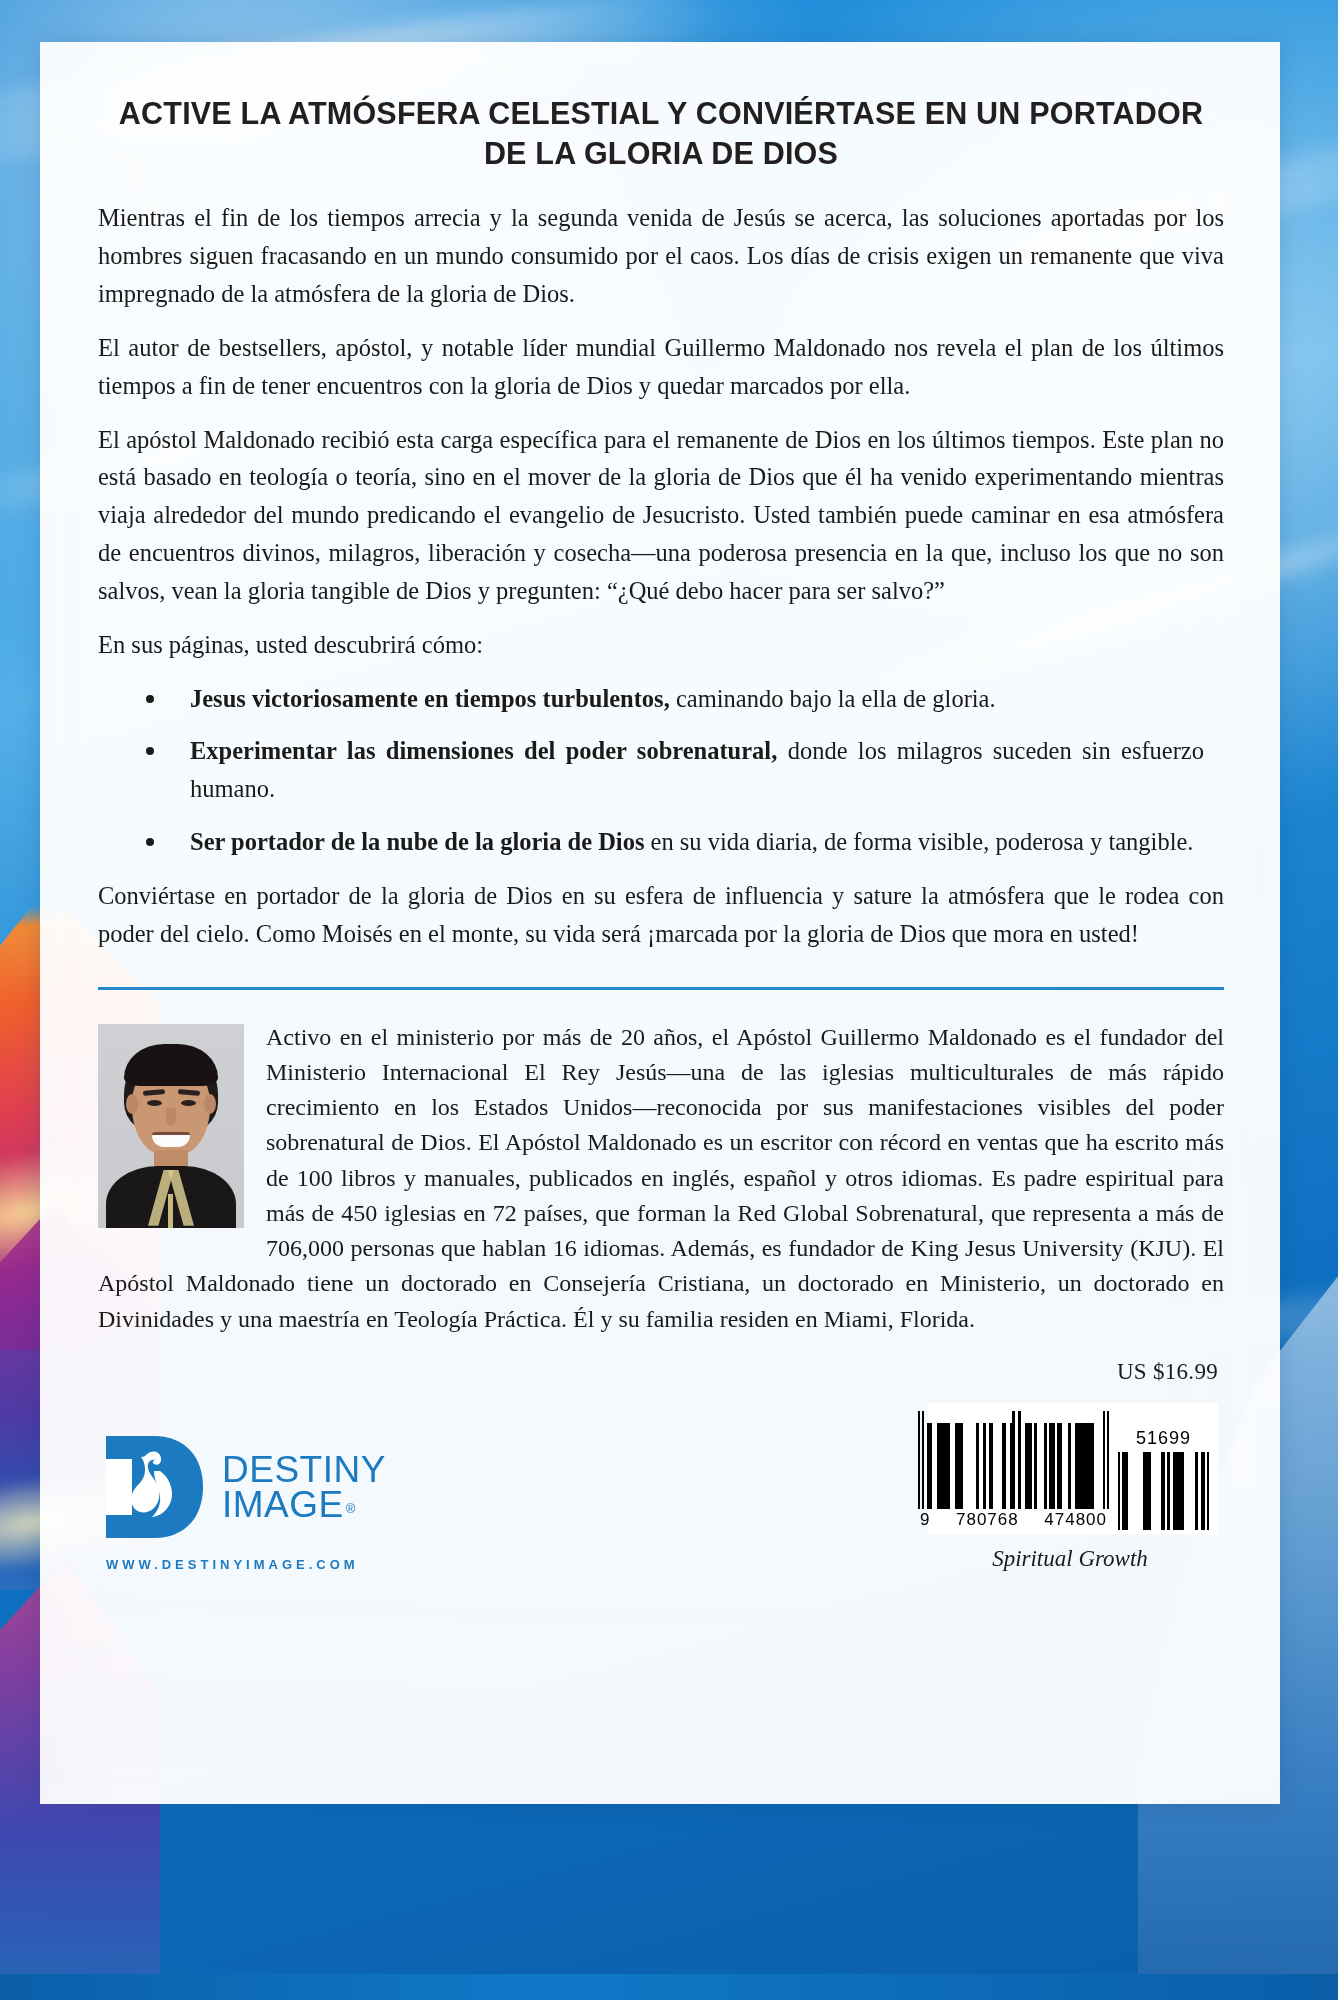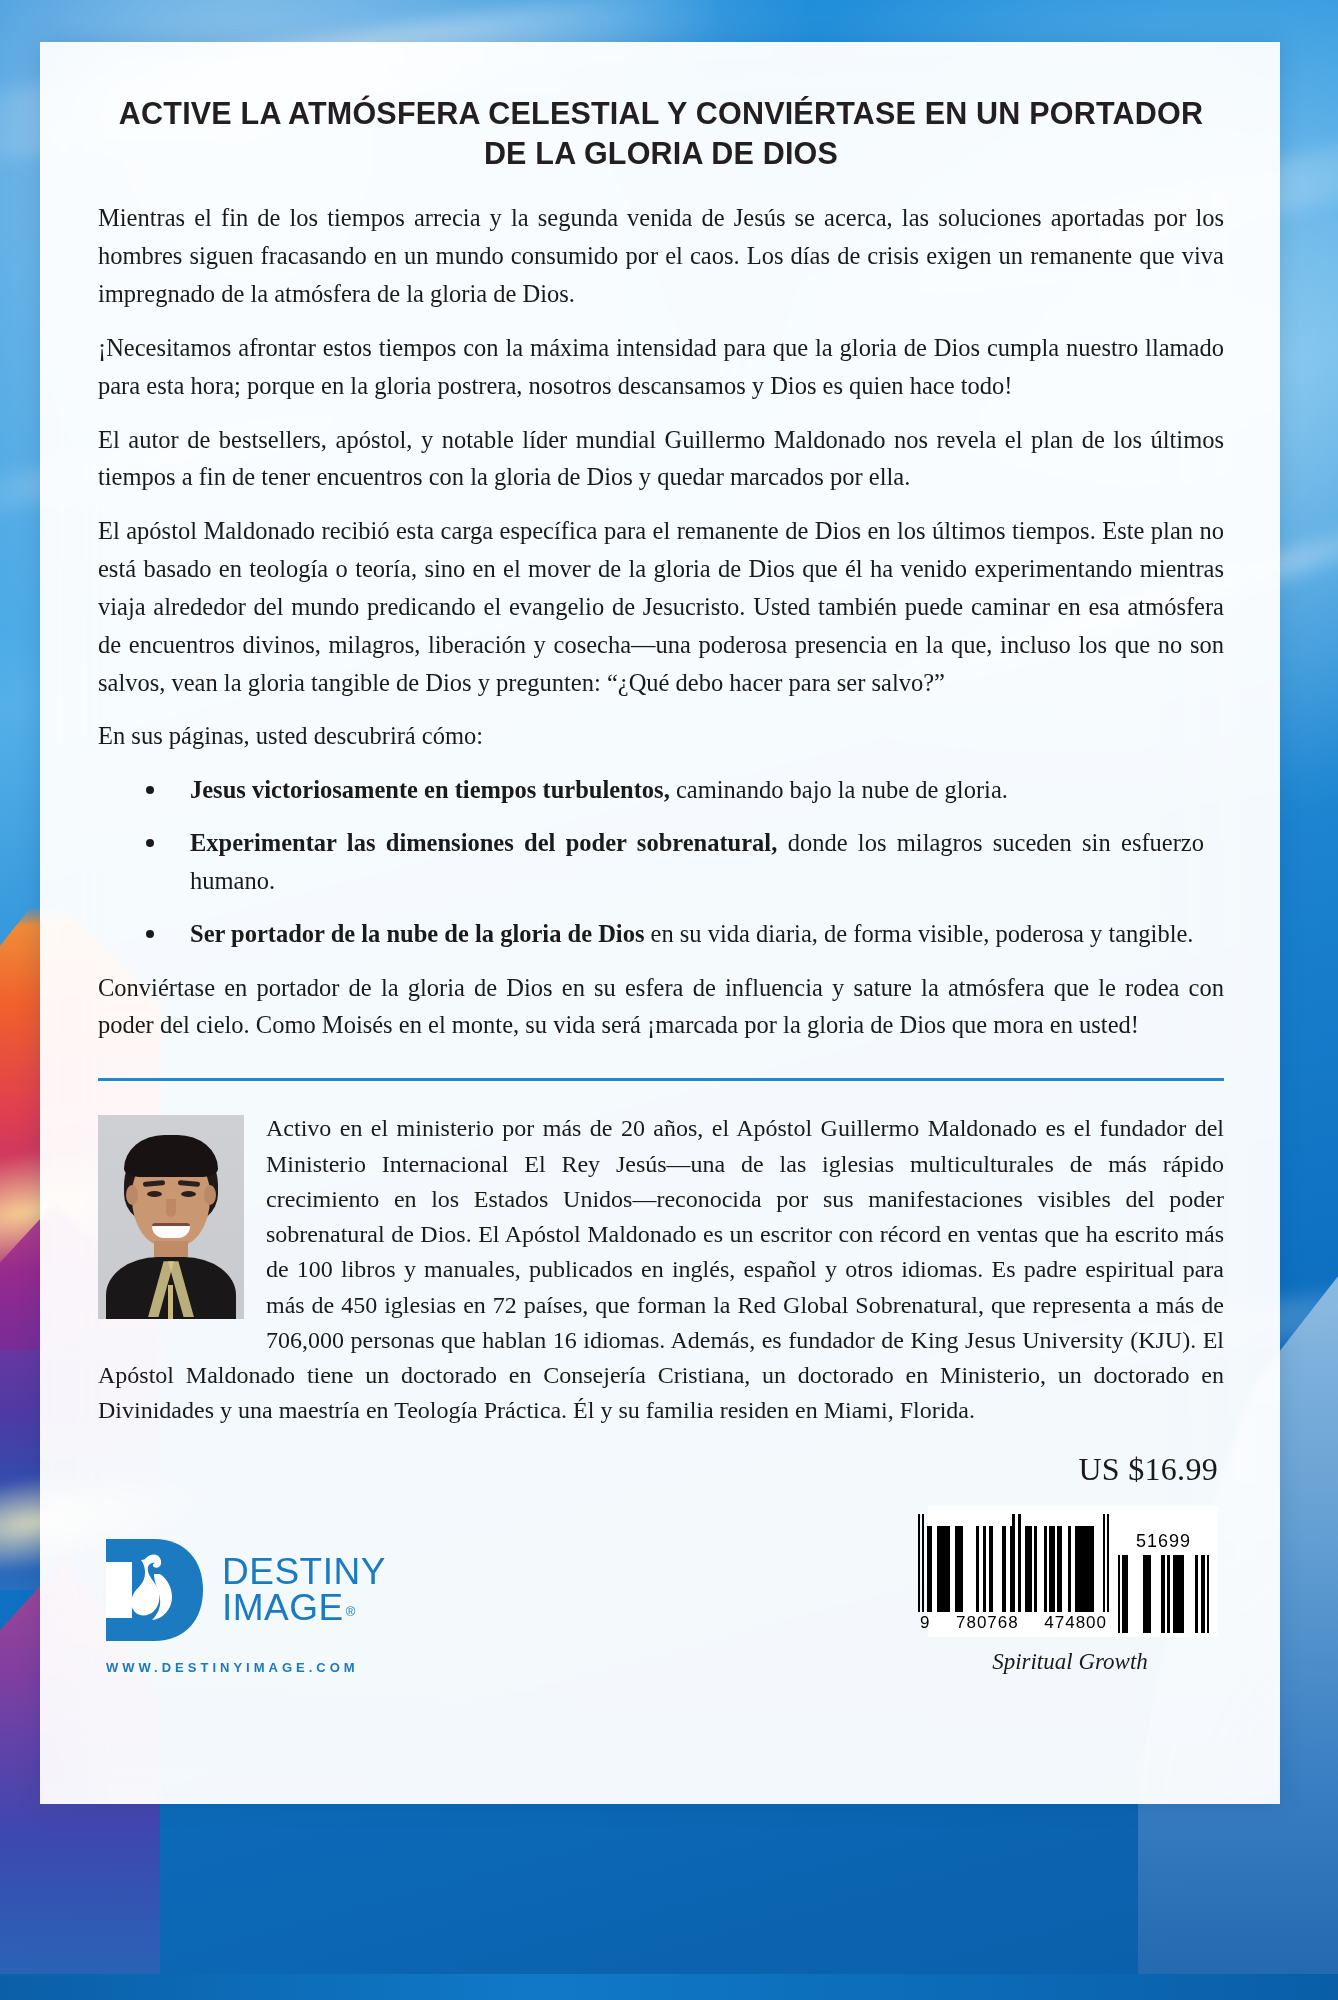--- a/index.html
+++ b/index.html
@@ -233,21 +233,21 @@
     clip-path: polygon(0 0, 40% 0, 100% 100%, 60% 100%);
     opacity: .85;
   }
   .photo .zip { position: absolute; left: 70px; top: 170px; width: 5px; height: 34px; background: #c9b87a; }
 
   .bio p { margin: 0; text-align: justify; }
 
   
   .price {
     text-align: right;
-    font-size: 32px;
+    font-size: 23px;
     color: #1a1a1a;
     margin: 22px 6px 0 0;
     letter-spacing: .3px;
   }
 
   
   .footer {
     display: flex;
     align-items: flex-start;
     justify-content: space-between;
@@ -346,30 +346,29 @@
   <div class="right-peak"></div>
   <div class="bottom-band"></div>
 </div>
 
 <div id="panel">
   <div class="panel-inner">
 
     <h1 class="headline">ACTIVE LA ATMÓSFERA CELESTIAL Y CONVIÉRTASE EN UN PORTADOR DE LA GLORIA DE DIOS</h1>
 
     <p class="body">Mientras el fin de los tiempos arrecia y la segunda venida de Jesús se acerca, las soluciones aportadas por los hombres siguen fracasando en un mundo consumido por el caos. Los días de crisis exigen un remanente que viva impregnado de la atmósfera de la gloria de Dios.</p>
-    <p class="body">¡Necesitamos afrontar estos tiempos con la máxima intensidad para que la gloria de Dios cumpla nuestro llamado para esta hora; porque en la gloria postrera, nosotros descansamos y Dios es quien hace todo!</p>
     <p class="body">El autor de bestsellers, apóstol, y notable líder mundial Guillermo Maldonado nos revela el plan de los últimos tiempos a fin de tener encuentros con la gloria de Dios y quedar marcados por ella.</p>
     <p class="body">El apóstol Maldonado recibió esta carga específica para el remanente de Dios en los últimos tiempos. Este plan no está basado en teología o teoría, sino en el mover de la gloria de Dios que él ha venido experimentando mientras viaja alrededor del mundo predicando el evangelio de Jesucristo. Usted también puede caminar en esa atmósfera de encuentros divinos, milagros, liberación y cosecha—una poderosa presencia en la que, incluso los que no son salvos, vean la gloria tangible de Dios y pregunten: “¿Qué debo hacer para ser salvo?”</p>
 
     <p class="body">En sus páginas, usted descubrirá cómo:</p>
 
     <ul class="features">
       <li>
         <span class="dot"></span>
-        <b>Jesus victoriosamente en tiempos turbulentos,</b><span> caminando bajo la nube de gloria.</span>
+        <b>Jesus victoriosamente en tiempos turbulentos,</b><span> caminando bajo la ella de gloria.</span>
       </li>
       <li>
         <span class="dot"></span>
         <b>Experimentar las dimensiones del poder sobrenatural,</b><span> donde los milagros suceden sin esfuerzo humano.</span>
       </li>
       <li>
         <span class="dot"></span>
         <b>Ser portador de la nube de la gloria de Dios</b><span> en su vida diaria, de forma visible, poderosa y tangible.</span>
       </li>
     </ul>

